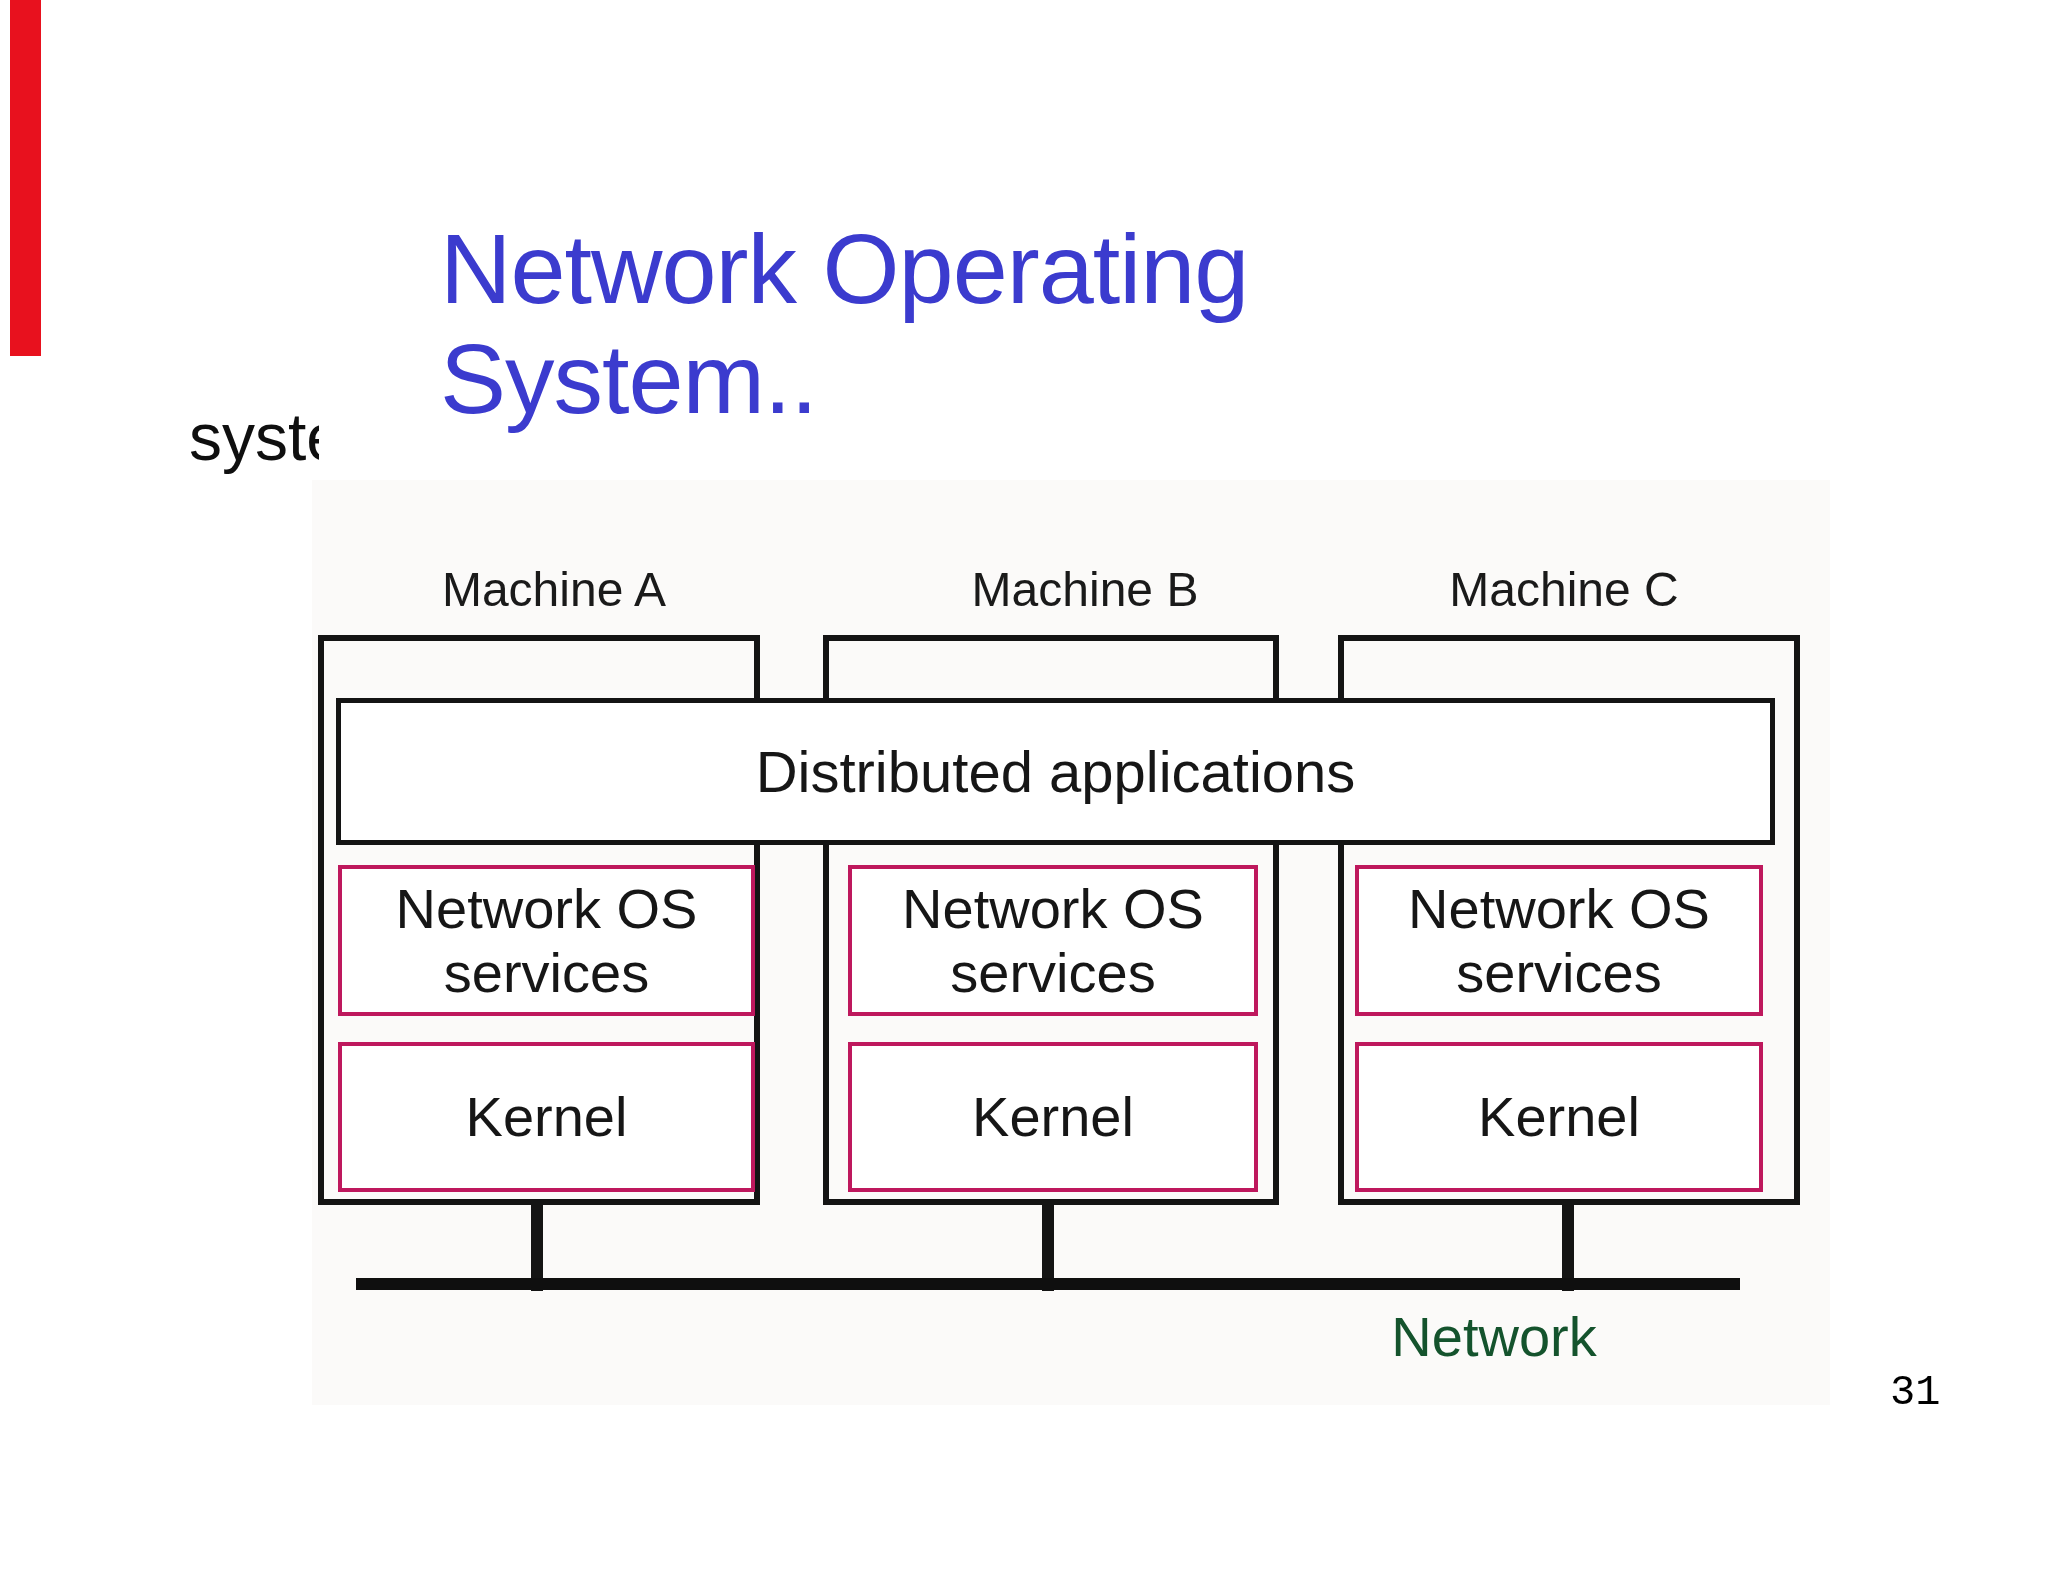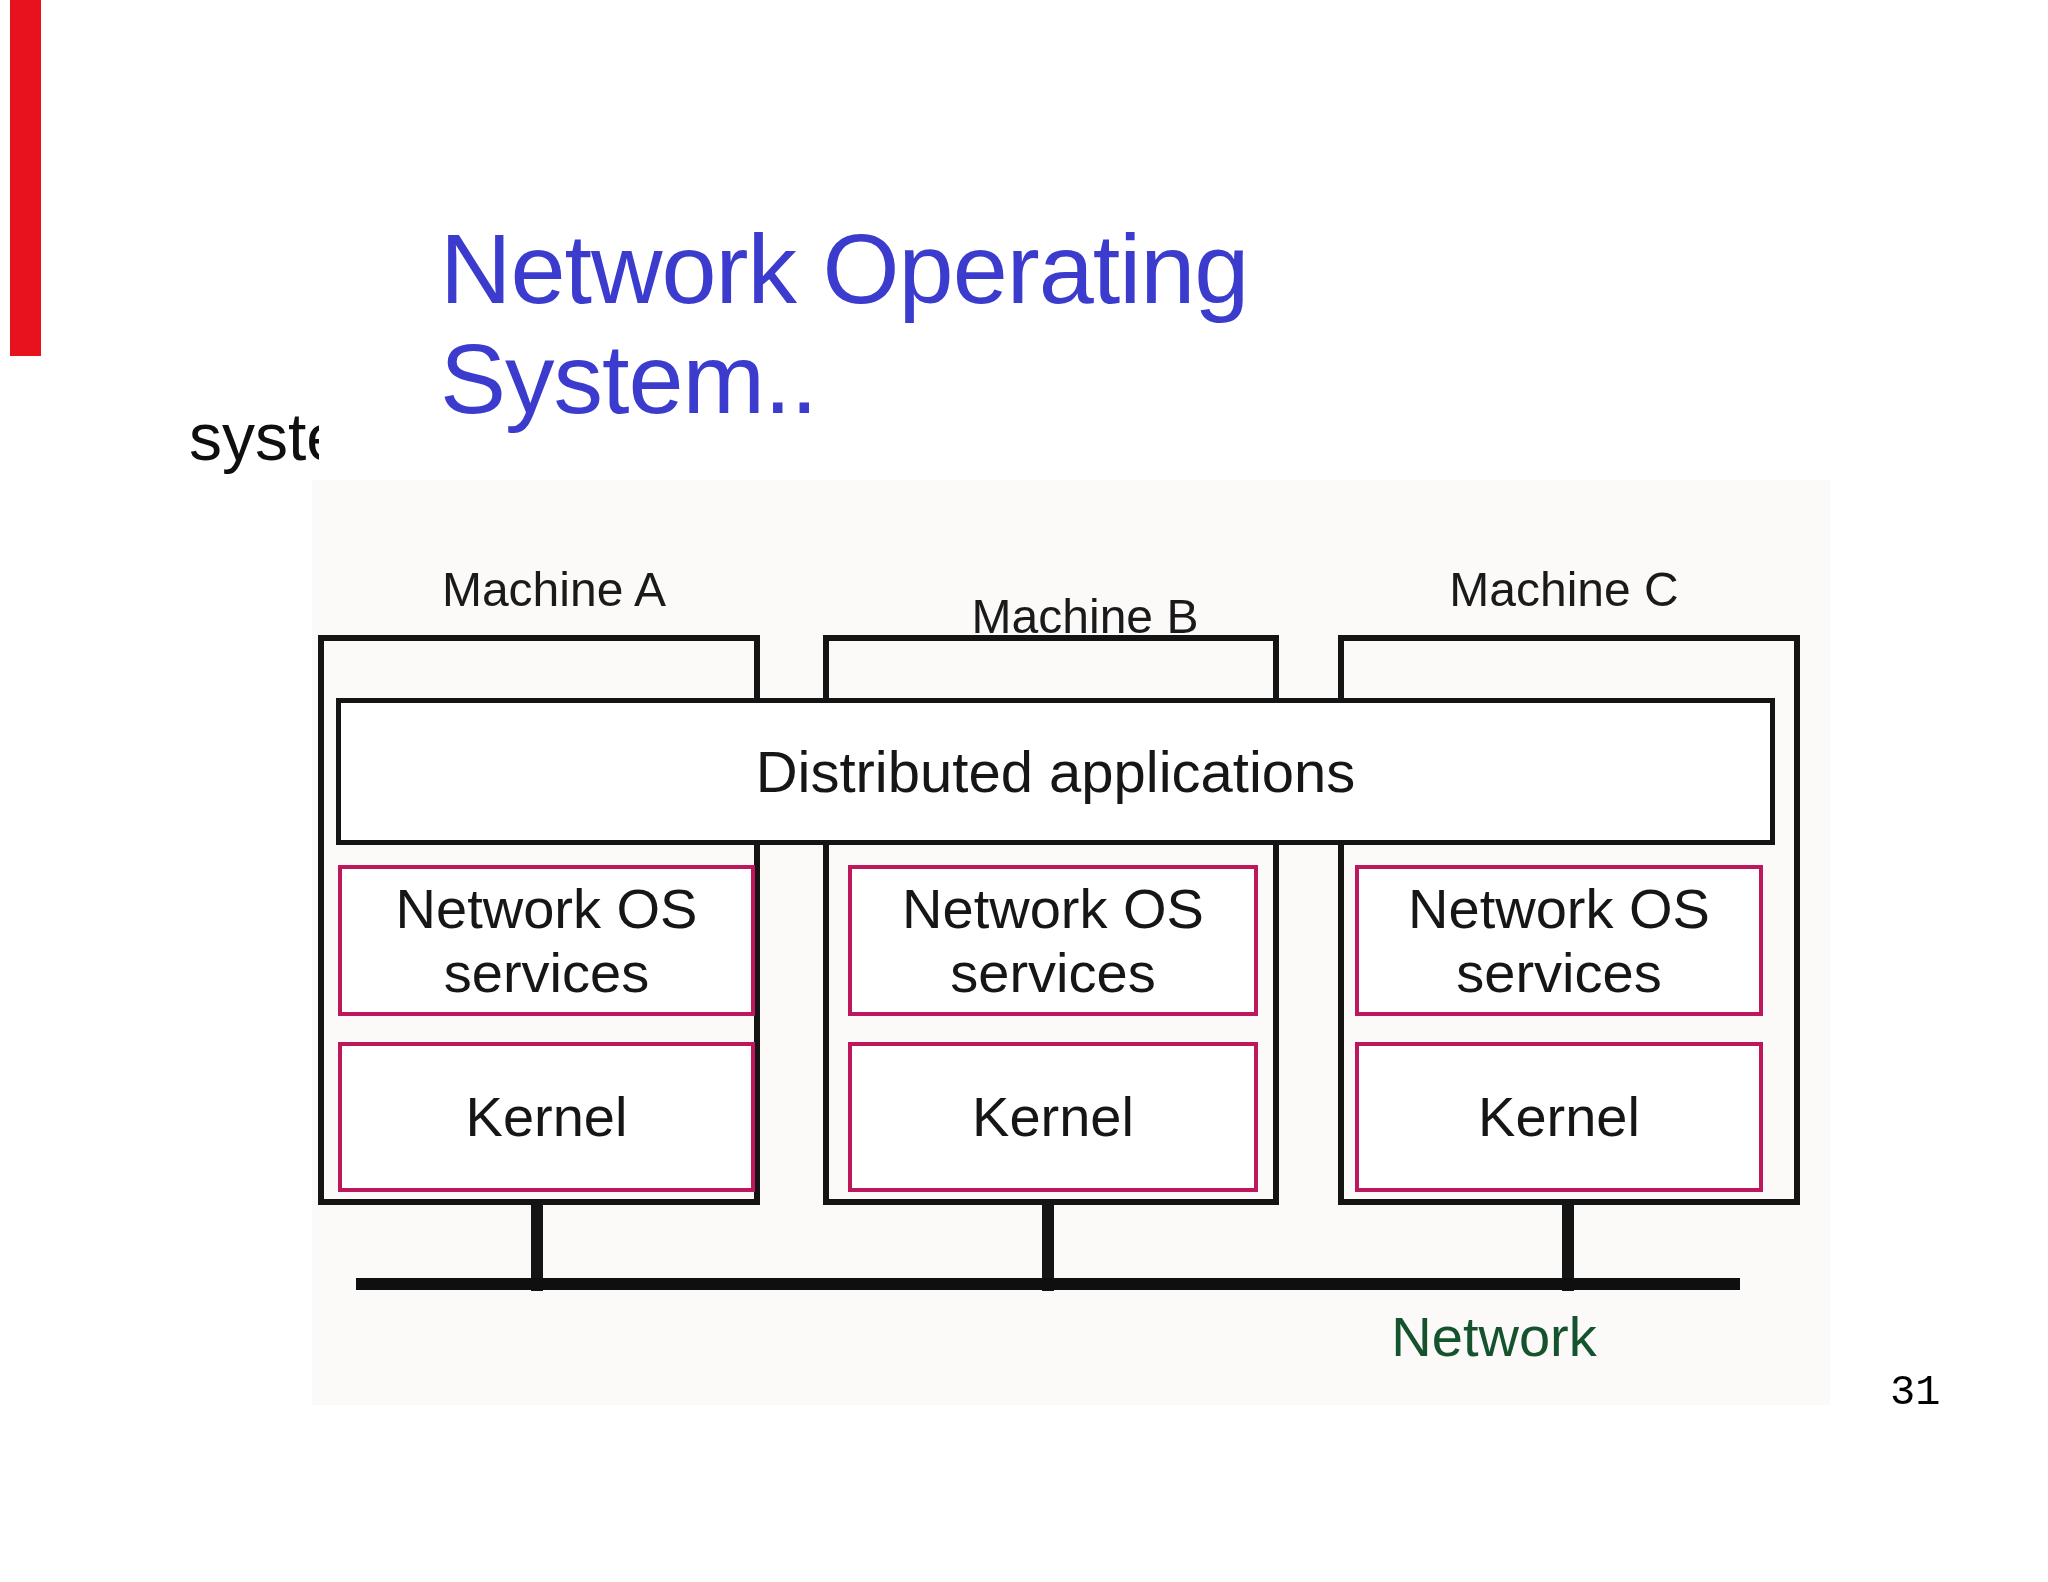--- a/index.html
+++ b/index.html
@@ -50,21 +50,21 @@
     position:absolute;top:155px;height:570px;
     border:6px solid #141414;
     box-sizing:border-box;
     background:transparent;
     z-index:1;
   }
   .box-a{left:6px;width:442px;}
   .box-b{left:511px;width:456px;}
   .box-c{left:1026px;width:462px;}
   .label-a{left:218px;margin-left:24px;}
-  .label-b{left:773px;margin-top:27px;}
+  .label-b{left:773px;}
   .label-c{left:1252px;}
   .distributed-box{
     position:absolute;left:24px;top:218px;width:1439px;height:147px;
     border:5px solid #141414;
     box-sizing:border-box;
     background:#ffffff;
     z-index:5;
     text-align:center;
     font-size:58px;line-height:137px;
     color:#161616;

